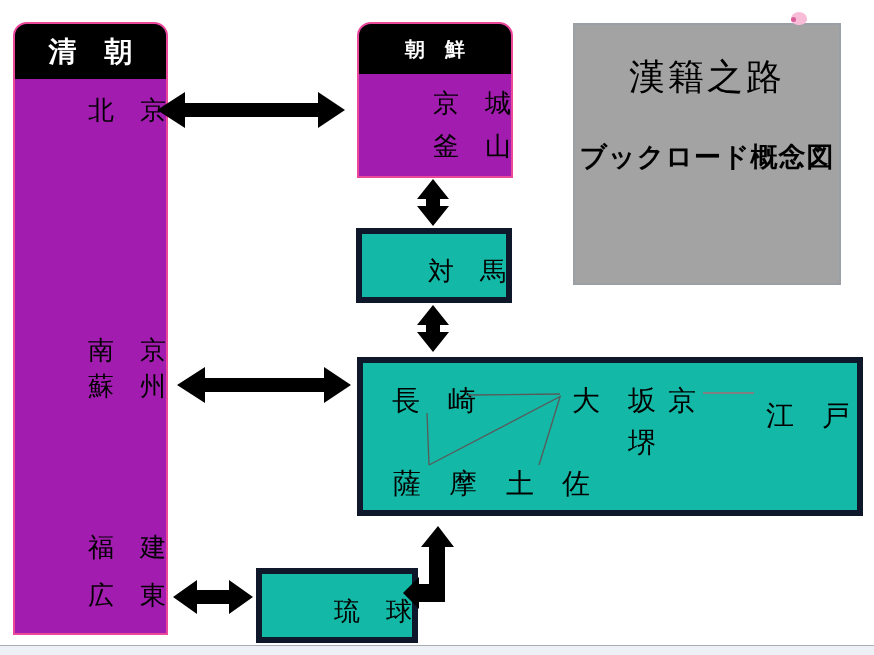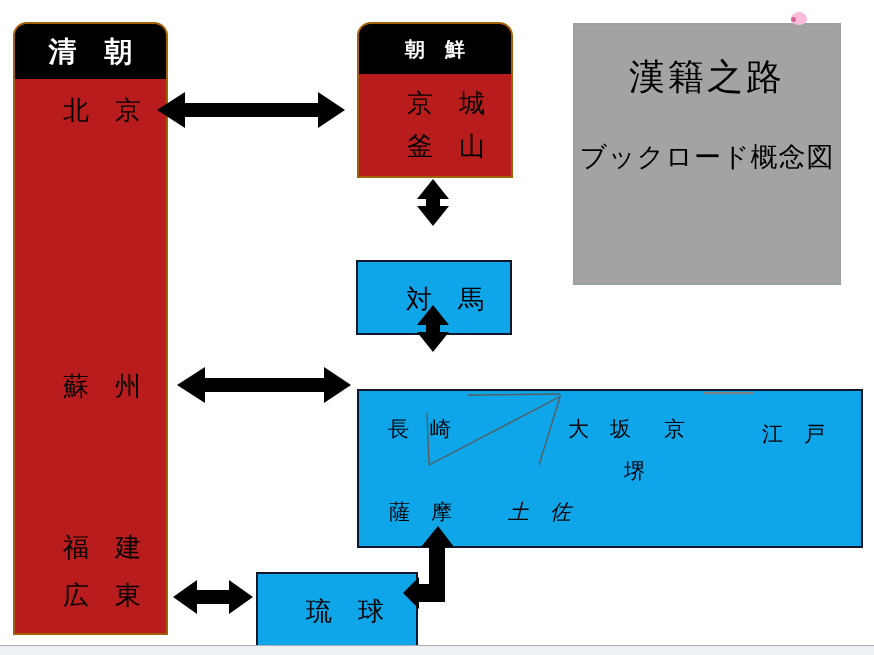--- a/index.html
+++ b/index.html
@@ -2,51 +2,51 @@
 <html><head>
 <meta charset="utf-8">
 <style>
   html,body{margin:0;padding:0;background:#ffffff;}
   #canvas{
     position:relative;width:874px;height:655px;background:#ffffff;overflow:hidden;
     font-family:"DejaVu Sans","Liberation Sans",sans-serif;color:#000;
   }
   
   .gbox{
-    position:absolute;background:#0ea5e9;border:2px solid #0f172a;box-sizing:border-box;margin-top:32px;
+    position:absolute;background:#14b8a6;border:6px solid #0f172a;box-sizing:border-box;
   }
   .capbox{
-    position:absolute;box-sizing:border-box;border:2px solid #a16207;
-    border-radius:14px 14px 0 0;overflow:hidden;background:#b91c1c;text-decoration:underline;
+    position:absolute;box-sizing:border-box;border:2px solid #ec4899;
+    border-radius:14px 14px 0 0;overflow:hidden;background:#a21caf;text-decoration:underline;
   }
   .caphead{
     position:absolute;left:0;top:0;width:100%;background:#000;color:#fff;
     font-family:"DejaVu Serif","Liberation Serif",serif;font-weight:bold;
     display:flex;align-items:center;justify-content:center;
   }
   .citylabel{
-    position:absolute;left:0;width:100%;text-align:left;
-    font-size:26px;line-height:26px;white-space:pre;padding-left:48px;
+    position:absolute;left:0;width:100%;text-align:right;
+    font-size:26px;line-height:26px;white-space:pre;
   }
   .jlabel{
-    position:absolute;font-size:21px;line-height:26px;white-space:pre;
+    position:absolute;font-size:28px;line-height:26px;white-space:pre;
   }
   
   #title-box{
     position:absolute;left:573px;top:23px;width:268px;height:262px;
     background:#a3a3a3;border:2px solid #9aa0a6;box-sizing:border-box;
   }
   #title-box .ttl{
     position:absolute;left:0;top:33px;width:100%;text-align:center;
     font-family:"DejaVu Serif","Liberation Serif",serif;
     font-size:36px;letter-spacing:3px;line-height:38px;
   }
   #title-box .sub{
     position:absolute;left:0;top:117px;width:100%;text-align:center;
-    font-size:27px;font-weight:normal;letter-spacing:1px;line-height:30px;
+    font-size:27px;font-weight:bold;letter-spacing:1px;line-height:30px;
   }
   
   #pink-blob{
     position:absolute;left:791px;top:12px;width:16px;height:13px;
     border-radius:50% 50% 45% 45%;
   }
   #pink-dot{
     position:absolute;left:791px;top:17px;width:5px;height:5px;border-radius:50%;
   }
   
@@ -59,46 +59,47 @@
   .graydash{stroke:#7f7f7f;stroke-width:2;fill:none;}
 </style>
 </head>
 <body>
 
 <div id="canvas">
 
   <div class="capbox" id="qing-box" style="left:13px;top:22px;width:155px;height:613px;">
     <div class="caphead" style="height:55px;font-size:28px;">清　朝</div>
     <div class="citylabel" style="top:73px;">北　京</div>
+    <div class="citylabel" style="top:313px;">南　京</div>
     <div class="citylabel" style="top:349px;">蘇　州</div>
     <div class="citylabel" style="top:558px;">広　東</div>
     <div class="citylabel" style="top:510px;">福　建</div>
   </div>
 
   <div class="capbox" id="korea-box" style="left:357px;top:22px;width:156px;height:156px;">
     <div class="caphead" style="height:50px;font-size:20px;">朝　鮮</div>
     <div class="citylabel" style="top:109px;">釜　山</div>
     <div class="citylabel" style="top:66px;">京　城</div>
   </div>
 
   <div class="gbox" id="tsushima-box" style="left:356px;top:228px;width:156px;height:75px;">
     <div class="citylabel" style="top:24px;">対　馬</div>
   </div>
 
   <div class="gbox" id="japan-box" style="left:357px;top:357px;width:506px;height:159px;">
     <div class="jlabel" style="left:29px;top:25px;">長　崎</div>
     <div class="jlabel" style="left:209px;top:25px;font-family:Liberation Serif, serif;">大　坂</div>
     <div class="jlabel" style="left:305px;top:25px;">京</div>
-    <div class="jlabel" style="left:403px;top:30px;">江　戸</div>
+    <div class="jlabel" style="left:403px;top:40px;">江　戸</div>
     <div class="jlabel" style="left:265px;top:67px;">堺</div>
     <div class="jlabel" style="left:30px;top:108px;">薩　摩</div>
-    <div class="jlabel" style="left:149px;top:108px;font-style:italic;">土　佐</div>
+    <div class="jlabel" style="left:143px;top:108px;">土　佐</div>
   </div>
 
-  <div class="gbox" id="ryukyu-box" style="left:256px;top:540px;width:162px;height:75px;">
+  <div class="gbox" id="ryukyu-box" style="left:256px;top:568px;width:162px;height:75px;">
     <div class="citylabel" style="top:24px;">琉　球</div>
   </div>
 
   <div id="title-box">
     <div class="ttl">漢籍之路</div>
     <div class="sub">ブックロード概念図</div>
   </div>
 
   <div id="pink-blob" style="background: rgb(248, 188, 216);"></div>
   <div id="pink-dot" style="background: rgb(217, 95, 155);"></div>

